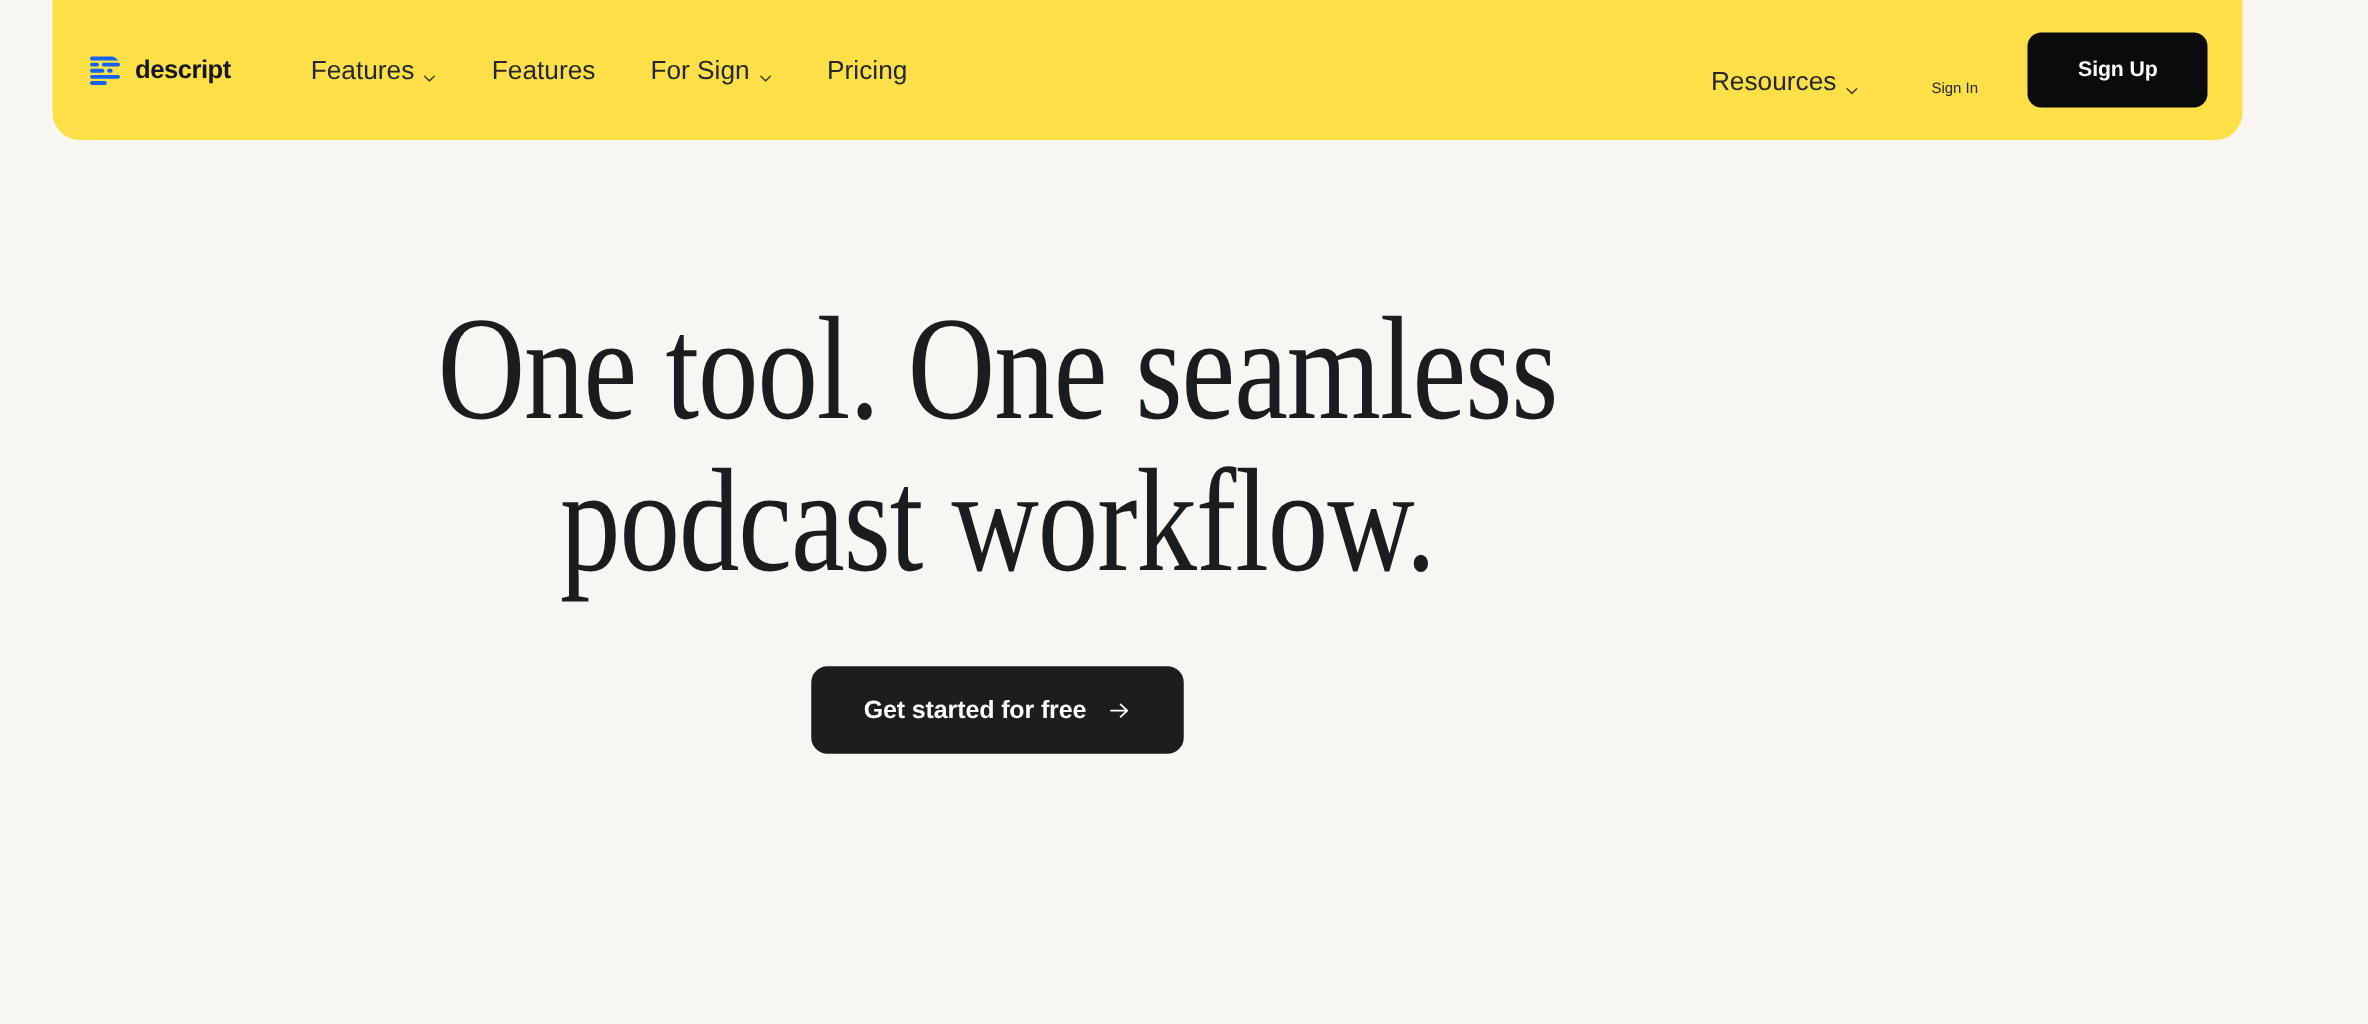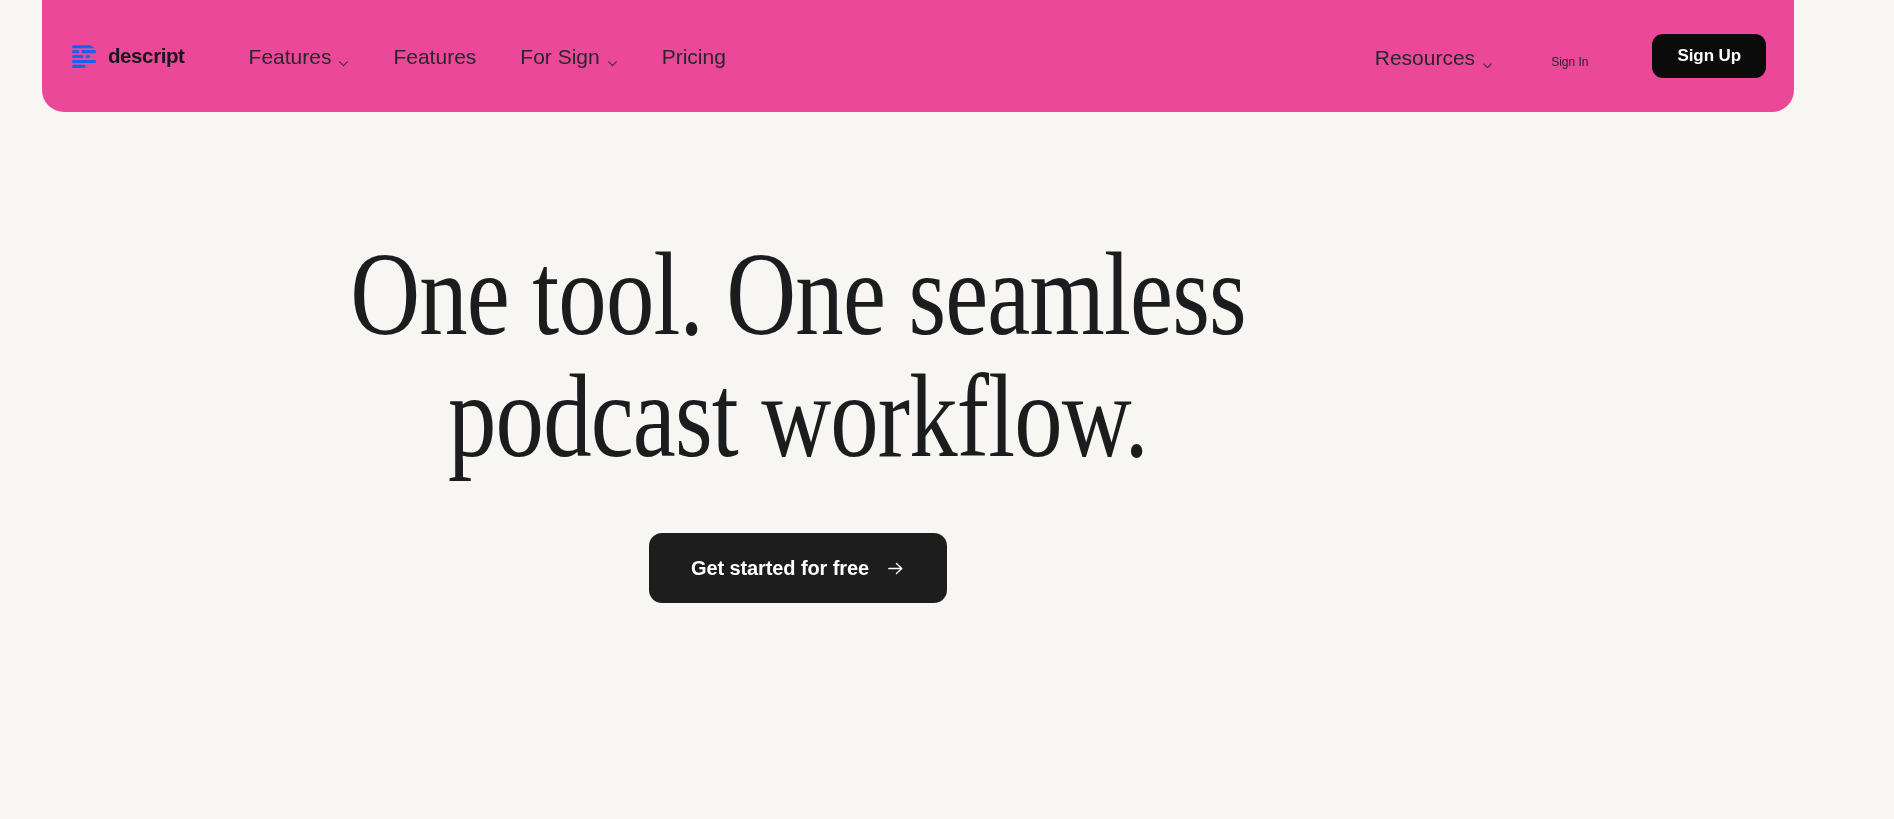--- a/index.html
+++ b/index.html
@@ -24,21 +24,21 @@
     background: #f7f6f3;
   }
 
   
   .header-wrap {
     position: absolute;
     top: 0;
     left: 42px;
     width: 1752px;
     height: 112px;
-    background: #ec4899;
+    background: #fde047;
     border-bottom-left-radius: 22px;
     border-bottom-right-radius: 22px;
   }
 
   .header-inner {
     position: relative;
     height: 112px;
     display: flex;
     align-items: center;
     padding: 0 28px 0 30px;
@@ -113,27 +113,27 @@
     padding: 10px 24px;
     font-size: 12px;
     color: #25272b;
     text-decoration: none;
     white-space: nowrap;
     line-height: 1;
     cursor: pointer;
   }
 
   .signup-btn {
-    margin-left: 28px;
+    margin-left: 4px;
     background: #0b0b0b;
     color: #ffffff;
     border: none;
     border-radius: 11px;
-    padding: 0 25px;
-    height: 44px;
+    padding: 0 40px;
+    height: 60px;
     font-size: 17px;
     font-weight: 700;
     font-family: inherit;
     letter-spacing: -0.1px;
     cursor: pointer;
     white-space: nowrap;
   }
 
   
   .hero {

